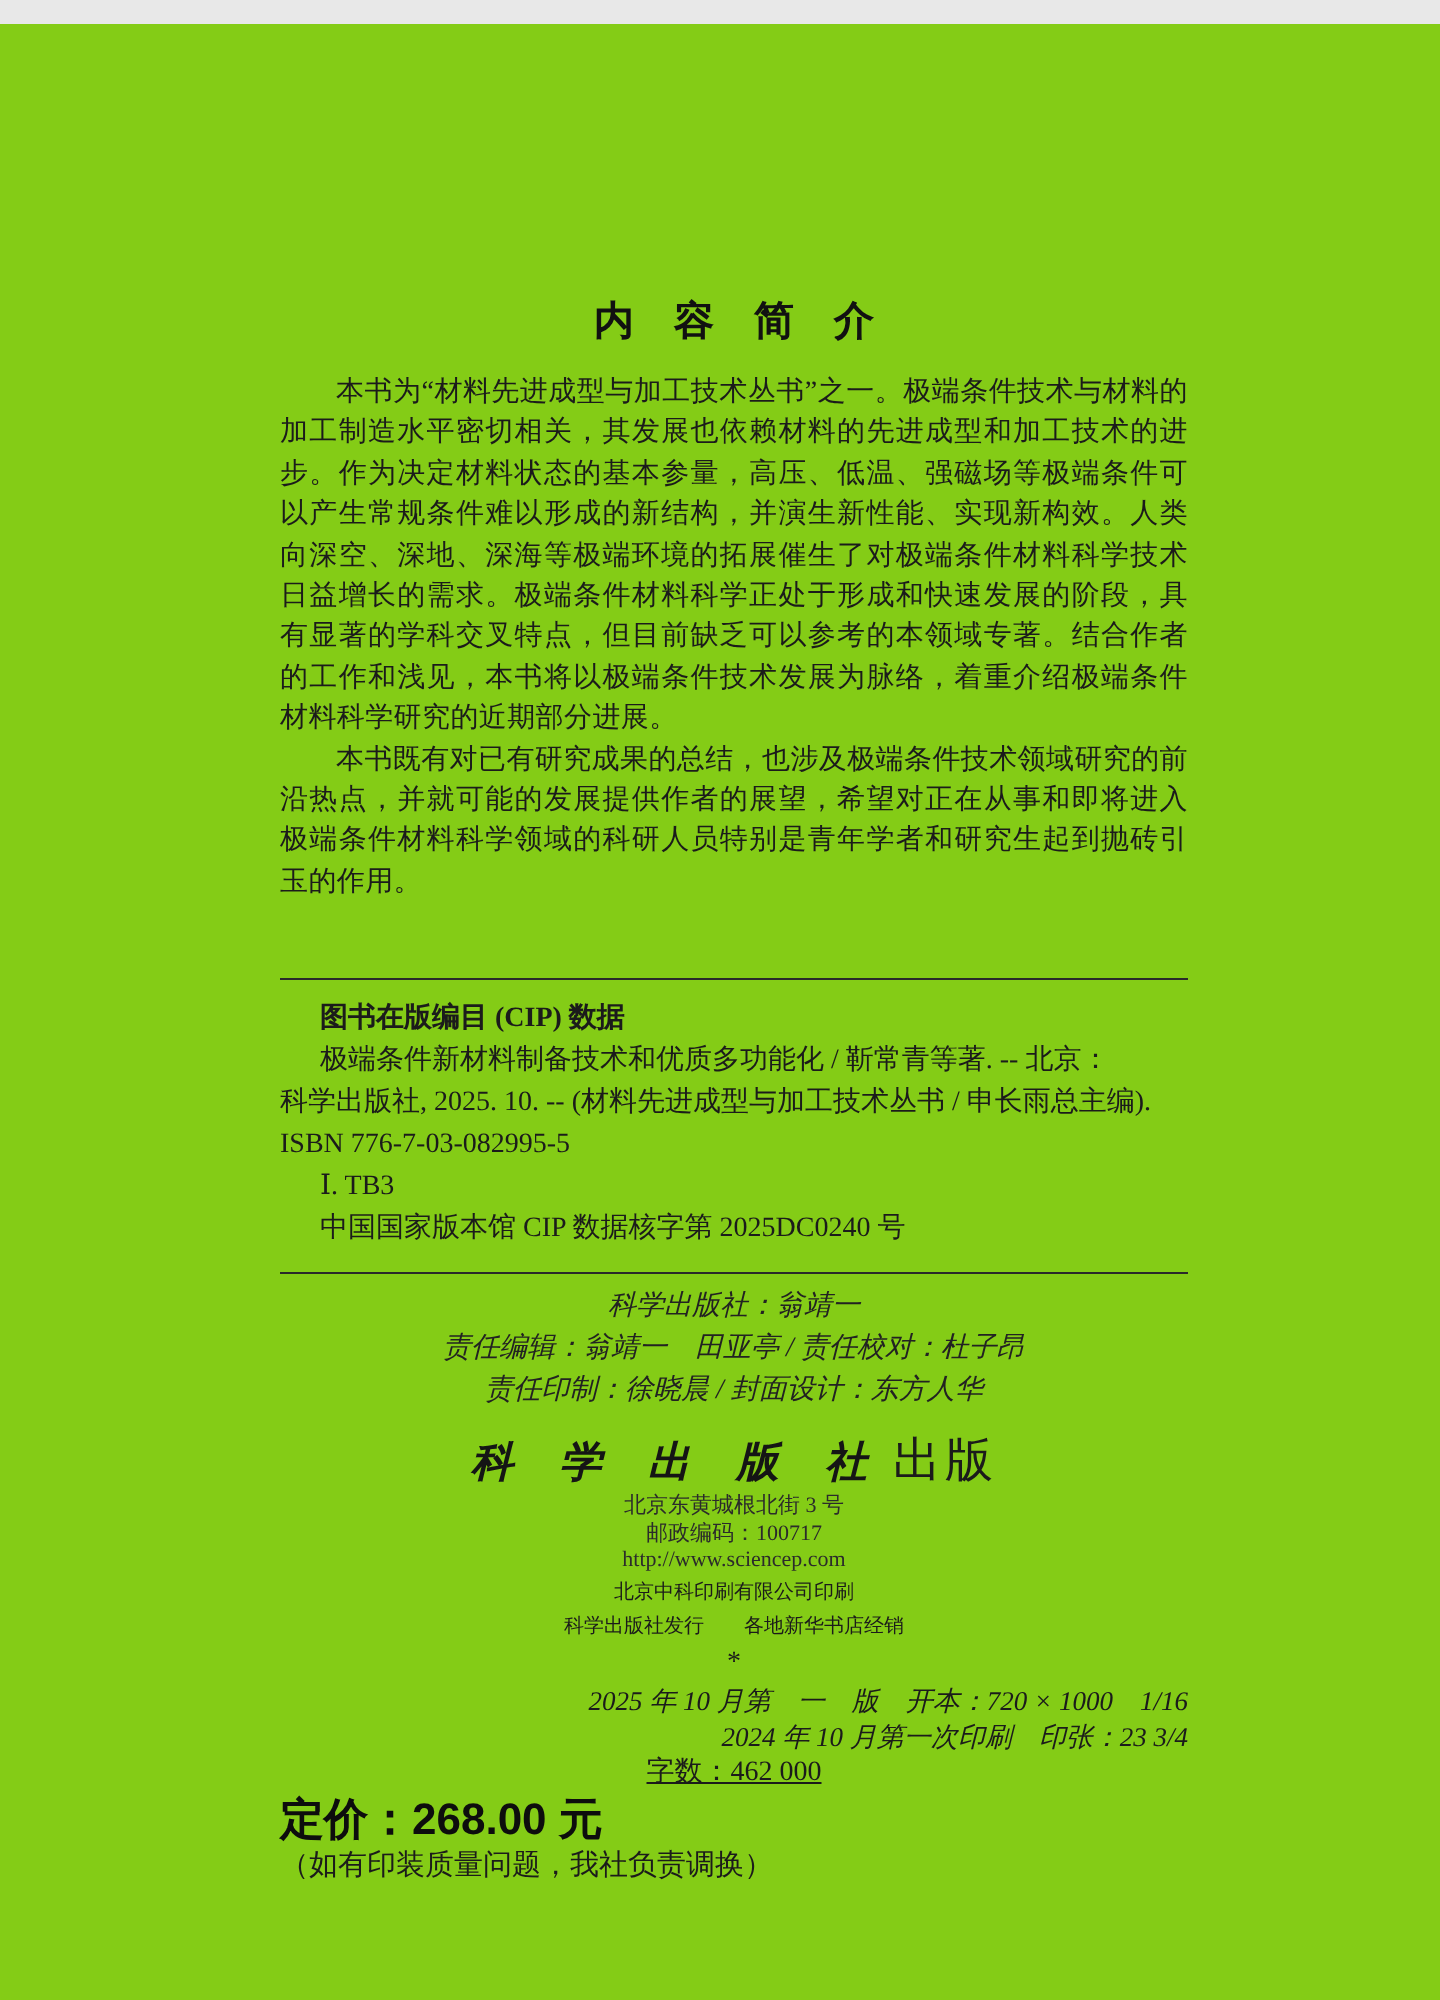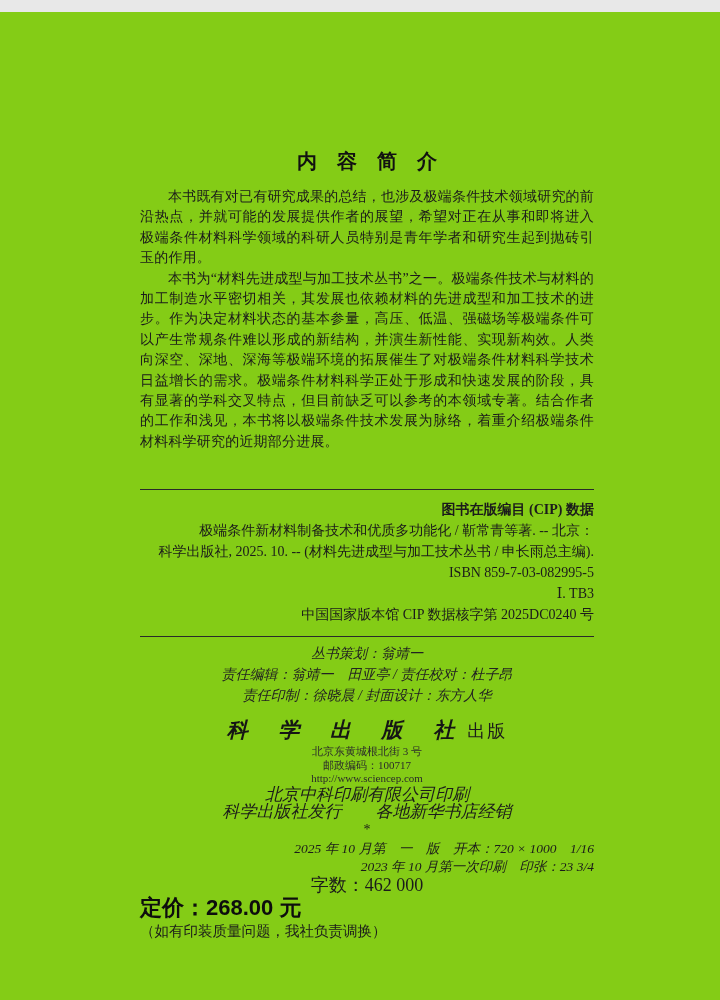--- a/index.html
+++ b/index.html
@@ -48,21 +48,20 @@
     margin-top: 37px;
     border-top: 1.5px solid #2a2a2a;
     border-bottom: 1.5px solid #2a2a2a;
     padding: 9px 0 11px 0;
   }
   .cip-block p {
     margin: 0;
     font-size: 14px;
     line-height: 21px;
     white-space: nowrap;
-    text-align: right;
   }
   .cip-heading {
     font-weight: 700;
     text-indent: 20px;
   }
   .cip-indent {
     text-indent: 20px;
   }
   .staff-block {
     margin-top: 6px;
@@ -81,37 +80,35 @@
   .logo-line {
     margin: 12px 0 0 0;
     line-height: 26px;
   }
   .logo-script {
     font-size: 21px;
     font-weight: 700;
     font-style: italic;
     letter-spacing: 9px;
     color: #151515;
-    font-family: Liberation Mono, monospace;
   }
   .logo-suffix {
-    font-size: 18px;
+    font-size: 24px;
     letter-spacing: 2px;
   }
   .pub-small {
     margin: 0;
     font-size: 11px;
     line-height: 13.5px;
     color: #2b2b2b;
   }
   .pub-medium {
     margin: 0;
-    font-size: 17px;
+    font-size: 10px;
     line-height: 17.5px;
-    font-style: italic;
   }
   .separator-line {
     margin: 2px 0 0 0;
     font-size: 14px;
     line-height: 14px;
     text-align: center;
   }
   .edition-block {
     margin-top: 3px;
   }
@@ -121,23 +118,24 @@
     font-style: italic;
   }
   .edition-lines p {
     margin: 0;
     font-size: 13.5px;
     line-height: 18px;
     white-space: nowrap;
   }
   .word-count {
     margin: 0;
-    font-size: 18px;
+    font-size: 14px;
     line-height: 18px;
     text-align: center;
+    text-decoration: underline;
   }
   .price-line {
     margin: 3px 0 0 0;
     font-family: "Liberation Sans", "DejaVu Sans", sans-serif;
     font-weight: 700;
     font-size: 22px;
     line-height: 22px;
     text-align: left;
     color: #0d0d0d;
   }
@@ -149,56 +147,56 @@
 </style>
 </head>
 <body>
 
 <div class="page">
   <div class="content">
 
     <h1 class="page-title">内　容　简　介</h1>
 
     <section class="intro">
+      <p>本书为“材料先进成型与加工技术丛书”之一。极端条件技术与材料的加工制造水平密切相关，其发展也依赖材料的先进成型和加工技术的进步。作为决定材料状态的基本参量，高压、低温、强磁场等极端条件可以产生常规条件难以形成的新结构，并演生新性能、实现新构效。人类向深空、深地、深海等极端环境的拓展催生了对极端条件材料科学技术日益增长的需求。极端条件材料科学正处于形成和快速发展的阶段，具有显著的学科交叉特点，但目前缺乏可以参考的本领域专著。结合作者的工作和浅见，本书将以极端条件技术发展为脉络，着重介绍极端条件材料科学研究的近期部分进展。</p>
       <p>本书既有对已有研究成果的总结，也涉及极端条件技术领域研究的前沿热点，并就可能的发展提供作者的展望，希望对正在从事和即将进入极端条件材料科学领域的科研人员特别是青年学者和研究生起到抛砖引玉的作用。</p>
-      <p>本书为“材料先进成型与加工技术丛书”之一。极端条件技术与材料的加工制造水平密切相关，其发展也依赖材料的先进成型和加工技术的进步。作为决定材料状态的基本参量，高压、低温、强磁场等极端条件可以产生常规条件难以形成的新结构，并演生新性能、实现新构效。人类向深空、深地、深海等极端环境的拓展催生了对极端条件材料科学技术日益增长的需求。极端条件材料科学正处于形成和快速发展的阶段，具有显著的学科交叉特点，但目前缺乏可以参考的本领域专著。结合作者的工作和浅见，本书将以极端条件技术发展为脉络，着重介绍极端条件材料科学研究的近期部分进展。</p>
     </section>
 
     <section class="cip-block">
       <p class="cip-heading">图书在版编目 (CIP) 数据</p>
       <p class="cip-indent">极端条件新材料制备技术和优质多功能化 / 靳常青等著. -- 北京：</p>
       <p>科学出版社, 2025. 10. -- (材料先进成型与加工技术丛书 / 申长雨总主编).</p>
-      <p>ISBN 859-7-03-082995-5</p>
+      <p>ISBN 776-7-03-082995-5</p>
       <p class="cip-indent">Ⅰ. TB3</p>
       <p class="cip-indent">中国国家版本馆 CIP 数据核字第 2025DC0240 号</p>
     </section>
 
     <section class="staff-block">
-      <p>丛书策划：翁靖一</p>
+      <p>科学出版社：翁靖一</p>
       <p>责任编辑：翁靖一　田亚亭 / 责任校对：杜子昂</p>
       <p>责任印制：徐晓晨 / 封面设计：东方人华</p>
     </section>
 
     <section class="publisher-block">
       <p class="logo-line">
         <span class="logo-script">科 学 出 版 社</span>
         <span class="logo-suffix">出版</span>
       </p>
       <p class="pub-small">北京东黄城根北街 3 号</p>
       <p class="pub-small">邮政编码：100717</p>
       <p class="pub-small">http://www.sciencep.com</p>
       <p class="pub-medium">北京中科印刷有限公司印刷</p>
       <p class="pub-medium">科学出版社发行　　各地新华书店经销</p>
       <p class="separator-line">*</p>
     </section>
 
     <section class="edition-block">
       <div class="edition-lines">
         <p>2025 年 10 月第　一　版　开本：720 × 1000　1/16</p>
-        <p>2023 年 10 月第一次印刷　印张：23 3/4</p>
+        <p>2024 年 10 月第一次印刷　印张：23 3/4</p>
       </div>
       <p class="word-count">字数：462 000</p>
       <p class="price-line">定价：268.00 元</p>
       <p class="exchange-notice">（如有印装质量问题，我社负责调换）</p>
     </section>
 
   </div>
 </div>
 
 </body></html>

